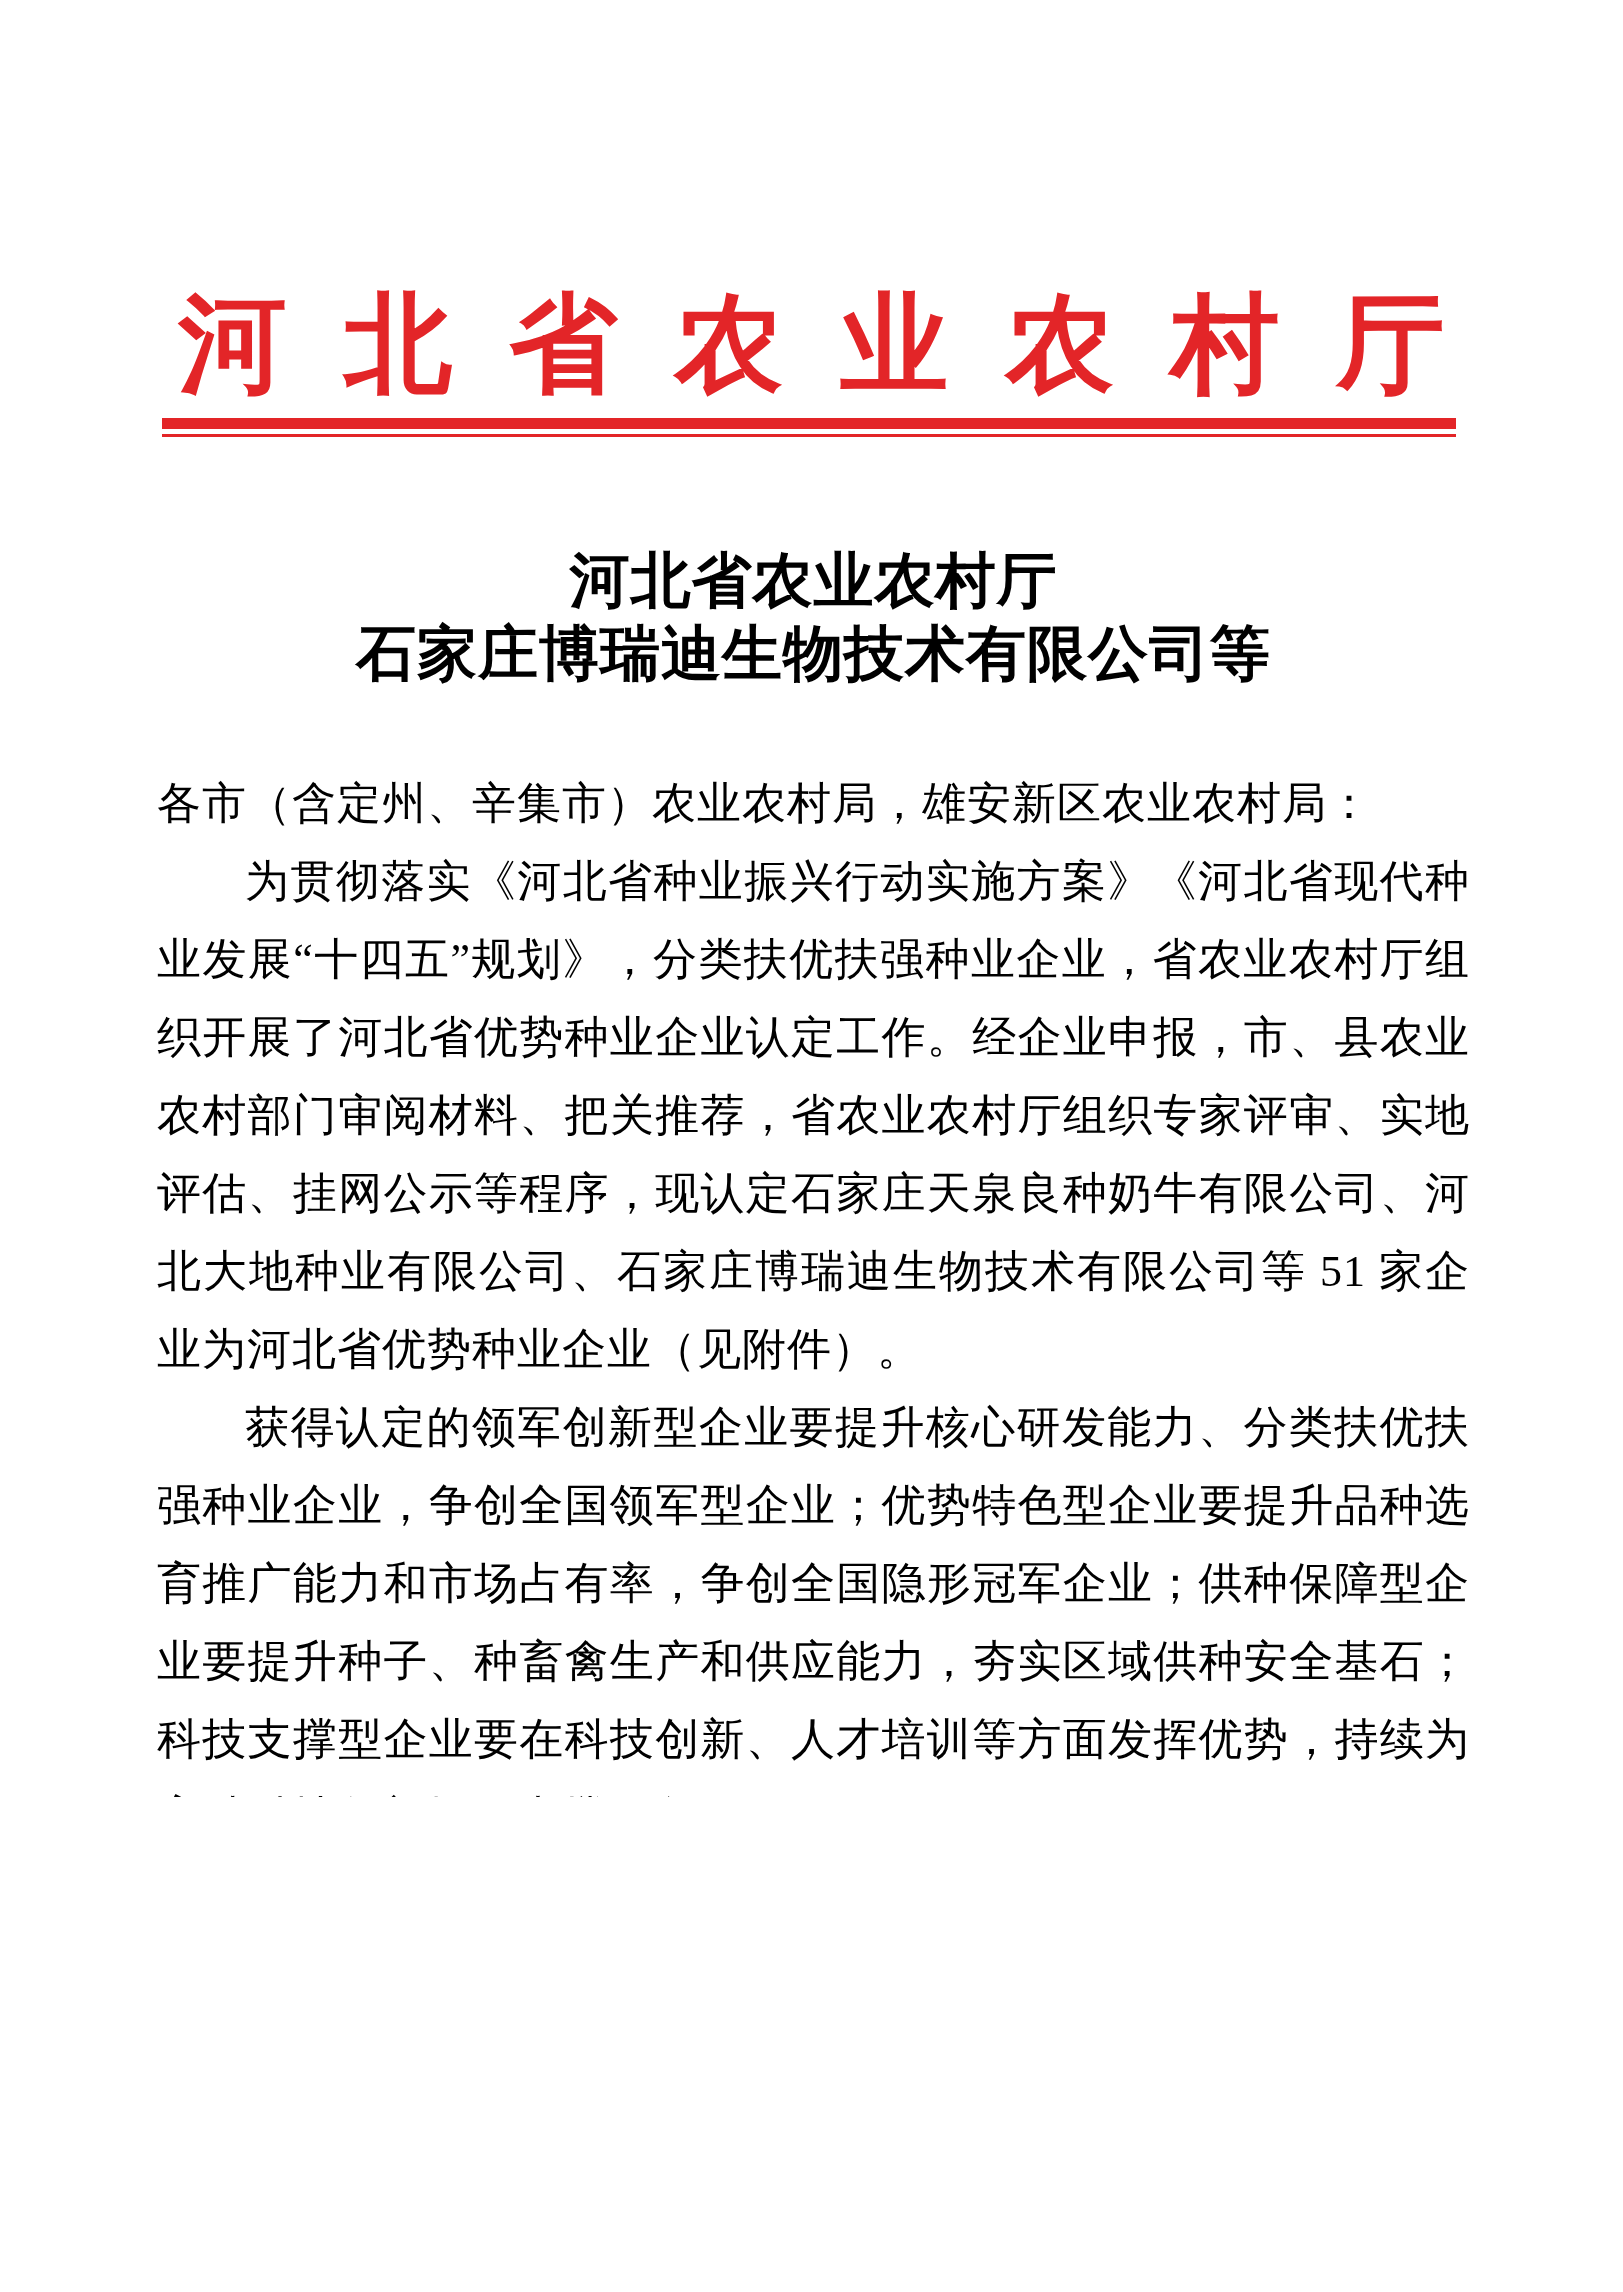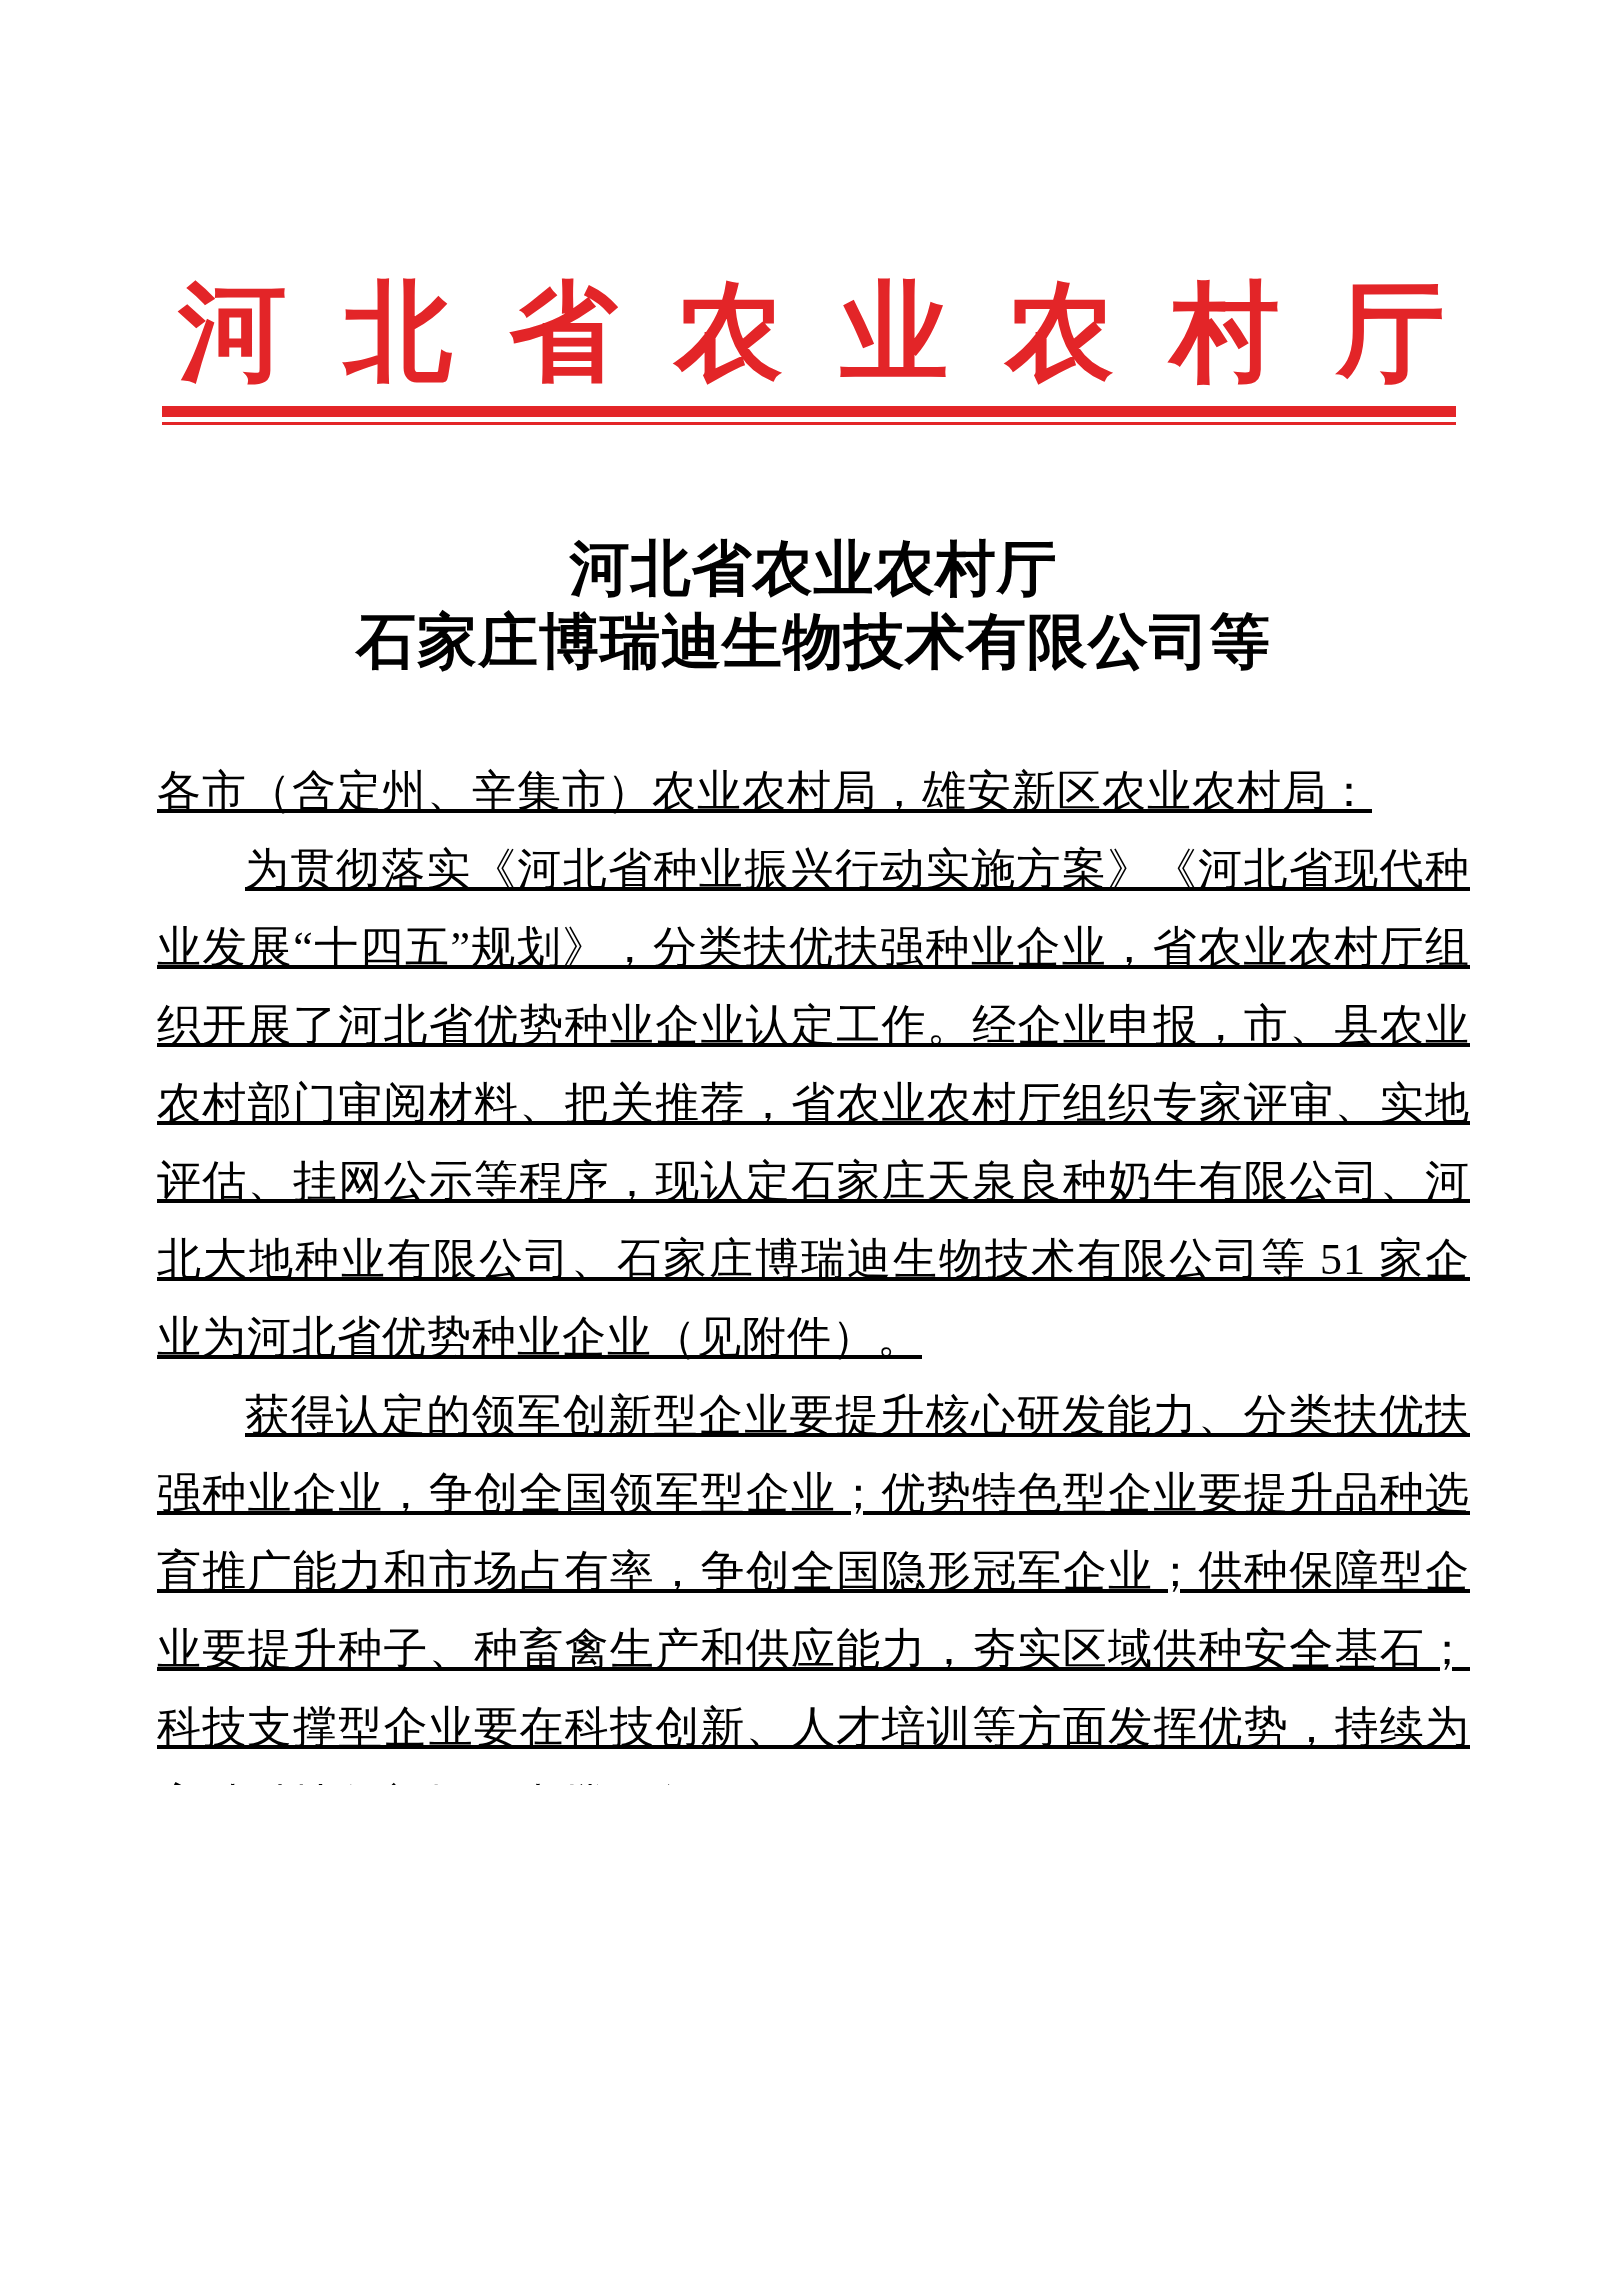--- a/index.html
+++ b/index.html
@@ -2,21 +2,21 @@
 <html lang="zh" style="--accent-red: #e32528; --ink: #000000; --paper: #ffffff;"><head>
 <meta charset="utf-8">
 <style>
   :root { --accent-red: #e32528; --ink: #000000; --paper: #ffffff; }
   * { margin: 0; padding: 0; box-sizing: border-box; }
   html, body { background: #ffffff; }
   .page {
     position: relative;
     width: 1623px;
     height: 1781px;
-    margin: 4px auto;
+    margin: 16px auto;
     background: var(--paper);
     color: var(--ink);
     font-family: "Liberation Serif", "DejaVu Serif", serif;
     overflow: hidden;
   }
 
   
   .letterhead-title {
     margin: 272px auto 0;
     width: 1266px;
@@ -56,21 +56,21 @@
     overflow: hidden;
   }
   .doc-title {
     text-align: center;
     font-size: 60px;
     line-height: 73px;
     font-weight: bold;
     letter-spacing: 1px;
   }
   .doc-title .title-line { display: block; }
-  .doc-text { margin-top: 74px; text-decoration: underline; }
+  .doc-text { margin-top: 74px; }
   .salutation,
   .para {
     font-size: 44px;
     line-height: 78px;
     letter-spacing: 1px;
     text-align: justify;
     text-justify: inter-ideograph;
   }
   .para { text-indent: 2em; }
 

